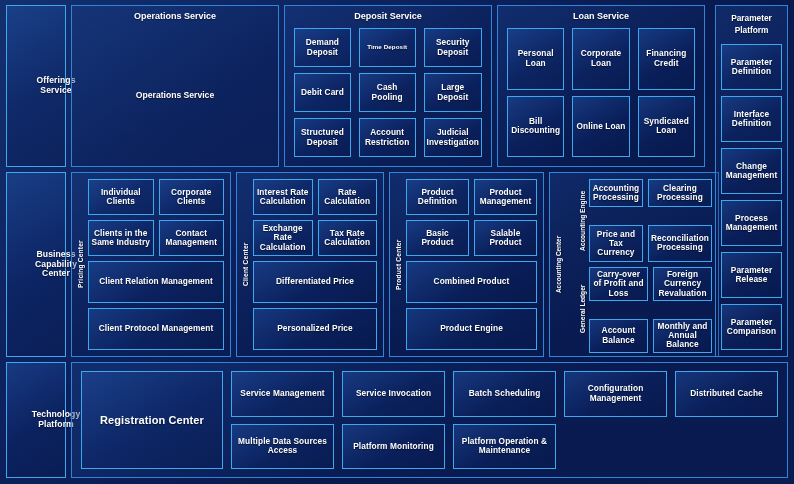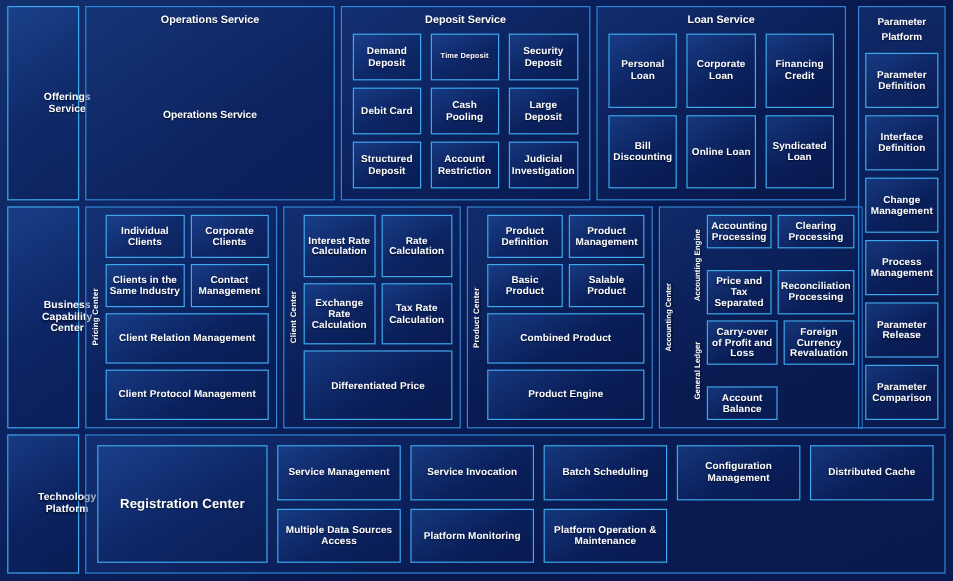--- a/index.html
+++ b/index.html
@@ -198,20 +198,21 @@
         <div class="vlabel">Client Center</div>
         <div class="pair">
           <div class="bx leaf">Interest Rate Calculation</div>
           <div class="bx leaf">Rate Calculation</div>
         </div>
         <div class="pair">
           <div class="bx leaf">Exchange Rate Calculation</div>
           <div class="bx leaf">Tax Rate Calculation</div>
         </div>
         <div class="bx leaf full">Differentiated Price</div>
+        <div class="bx leaf full">Personalized Price</div>
       </div>
 
       <div class="group vgroup g-product">
         <div class="vlabel">Product Center</div>
         <div class="pair">
           <div class="bx leaf">Product Definition</div>
           <div class="bx leaf">Product Management</div>
         </div>
         <div class="pair">
           <div class="bx leaf">Basic Product</div>
@@ -222,31 +223,32 @@
       </div>
 
       <div class="group vgroup g-acct">
         <div class="acct-outer">Accounting Center</div>
 
         <div class="acct-sub">
           <div class="sublabel">Accounting Engine</div>
           <div class="acct-grid">
             <div class="bx leaf">Accounting Processing</div>
             <div class="bx leaf">Clearing Processing</div>
-            <div class="bx leaf">Price and Tax Separated</div>
+            <div class="bx leaf">Price and Tax Currency</div>
             <div class="bx leaf">Reconciliation Processing</div>
           </div>
         </div>
 
         <div class="acct-sub">
           <div class="sublabel">General Ledger</div>
           <div class="acct-grid">
             <div class="bx leaf">Carry-over of Profit and Loss</div>
             <div class="bx leaf">Foreign Currency Revaluation</div>
             <div class="bx leaf">Account Balance</div>
+            <div class="bx leaf">Monthly and Annual Balance</div>
           </div>
         </div>
       </div>
     </div>
   </div>
 
   <div class="row row-tech">
     <div class="bx rail">Technology Platform</div>
 
     <div class="group tech-group">

